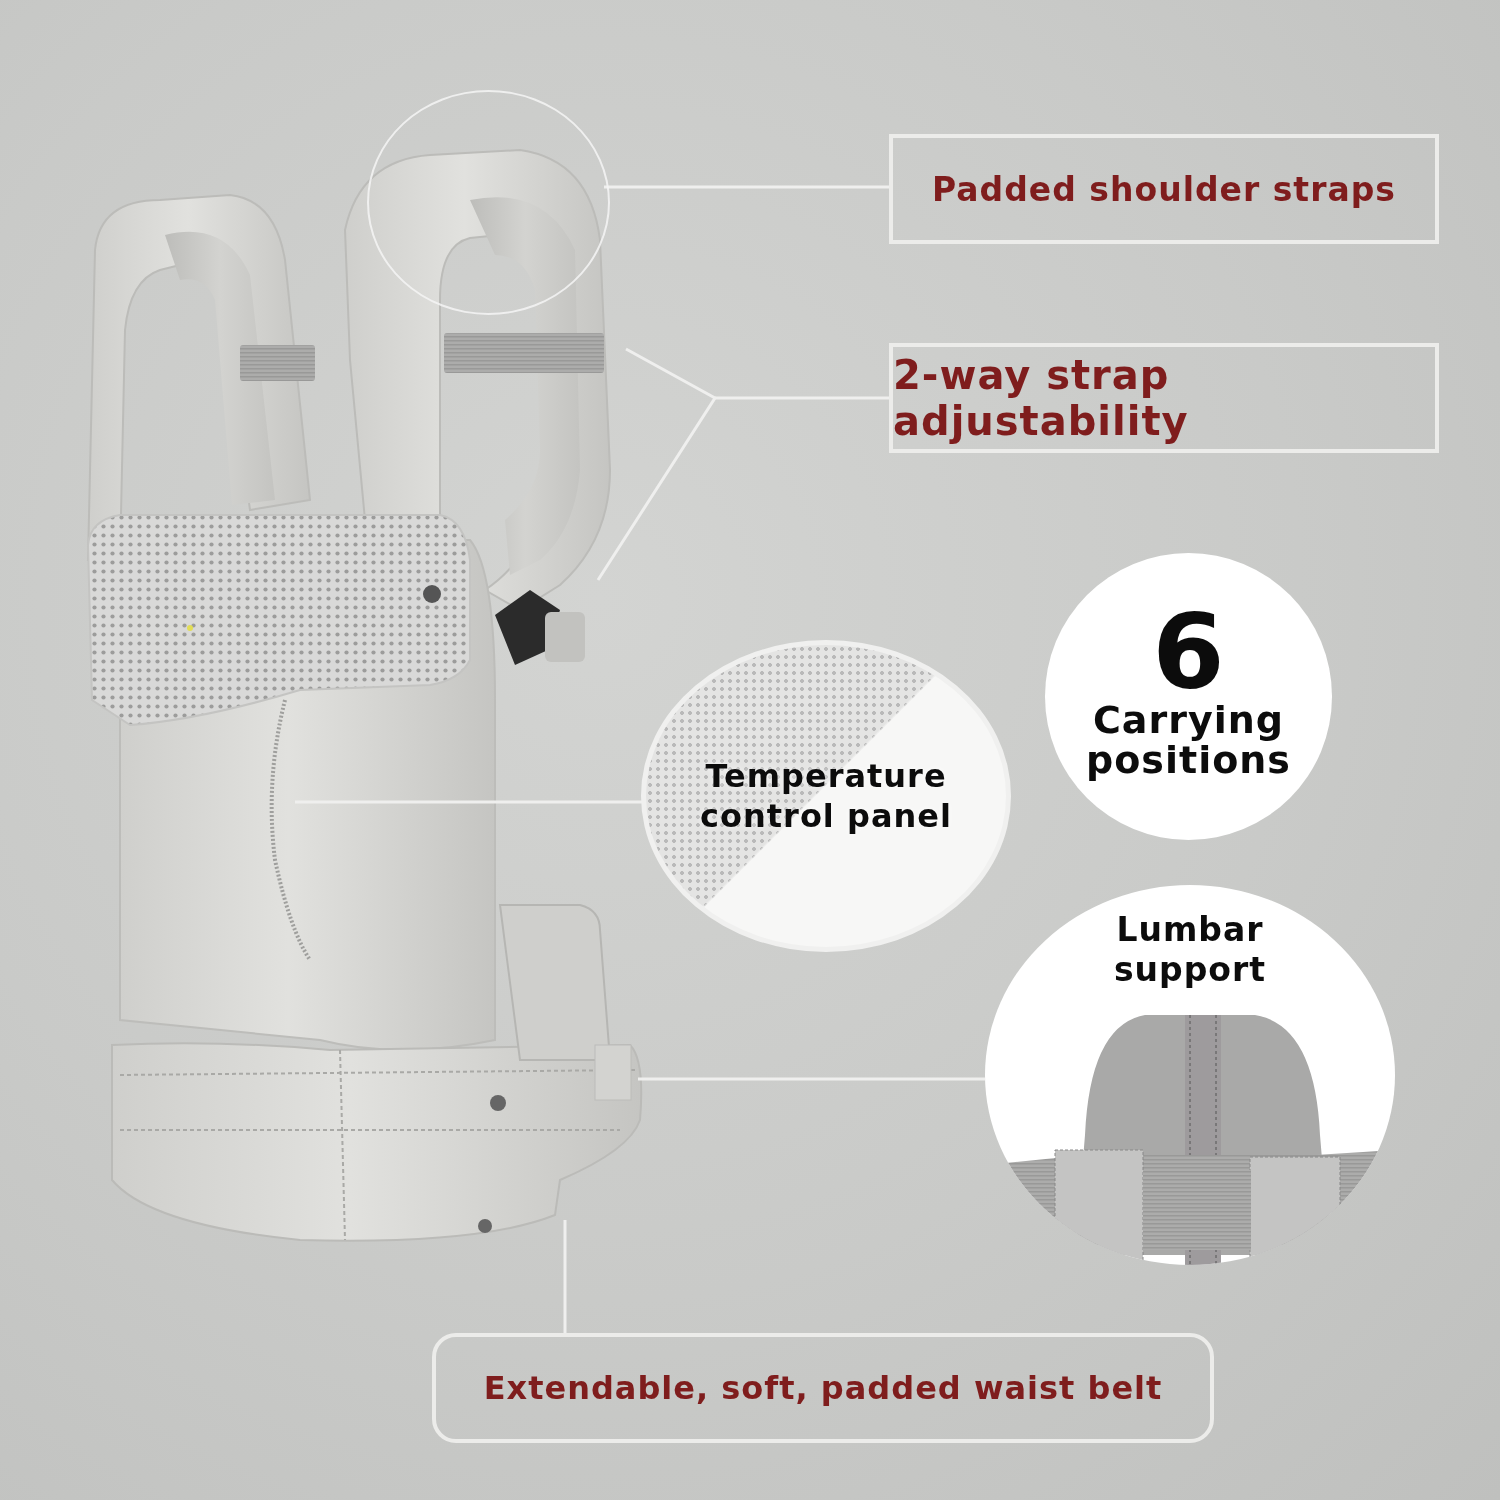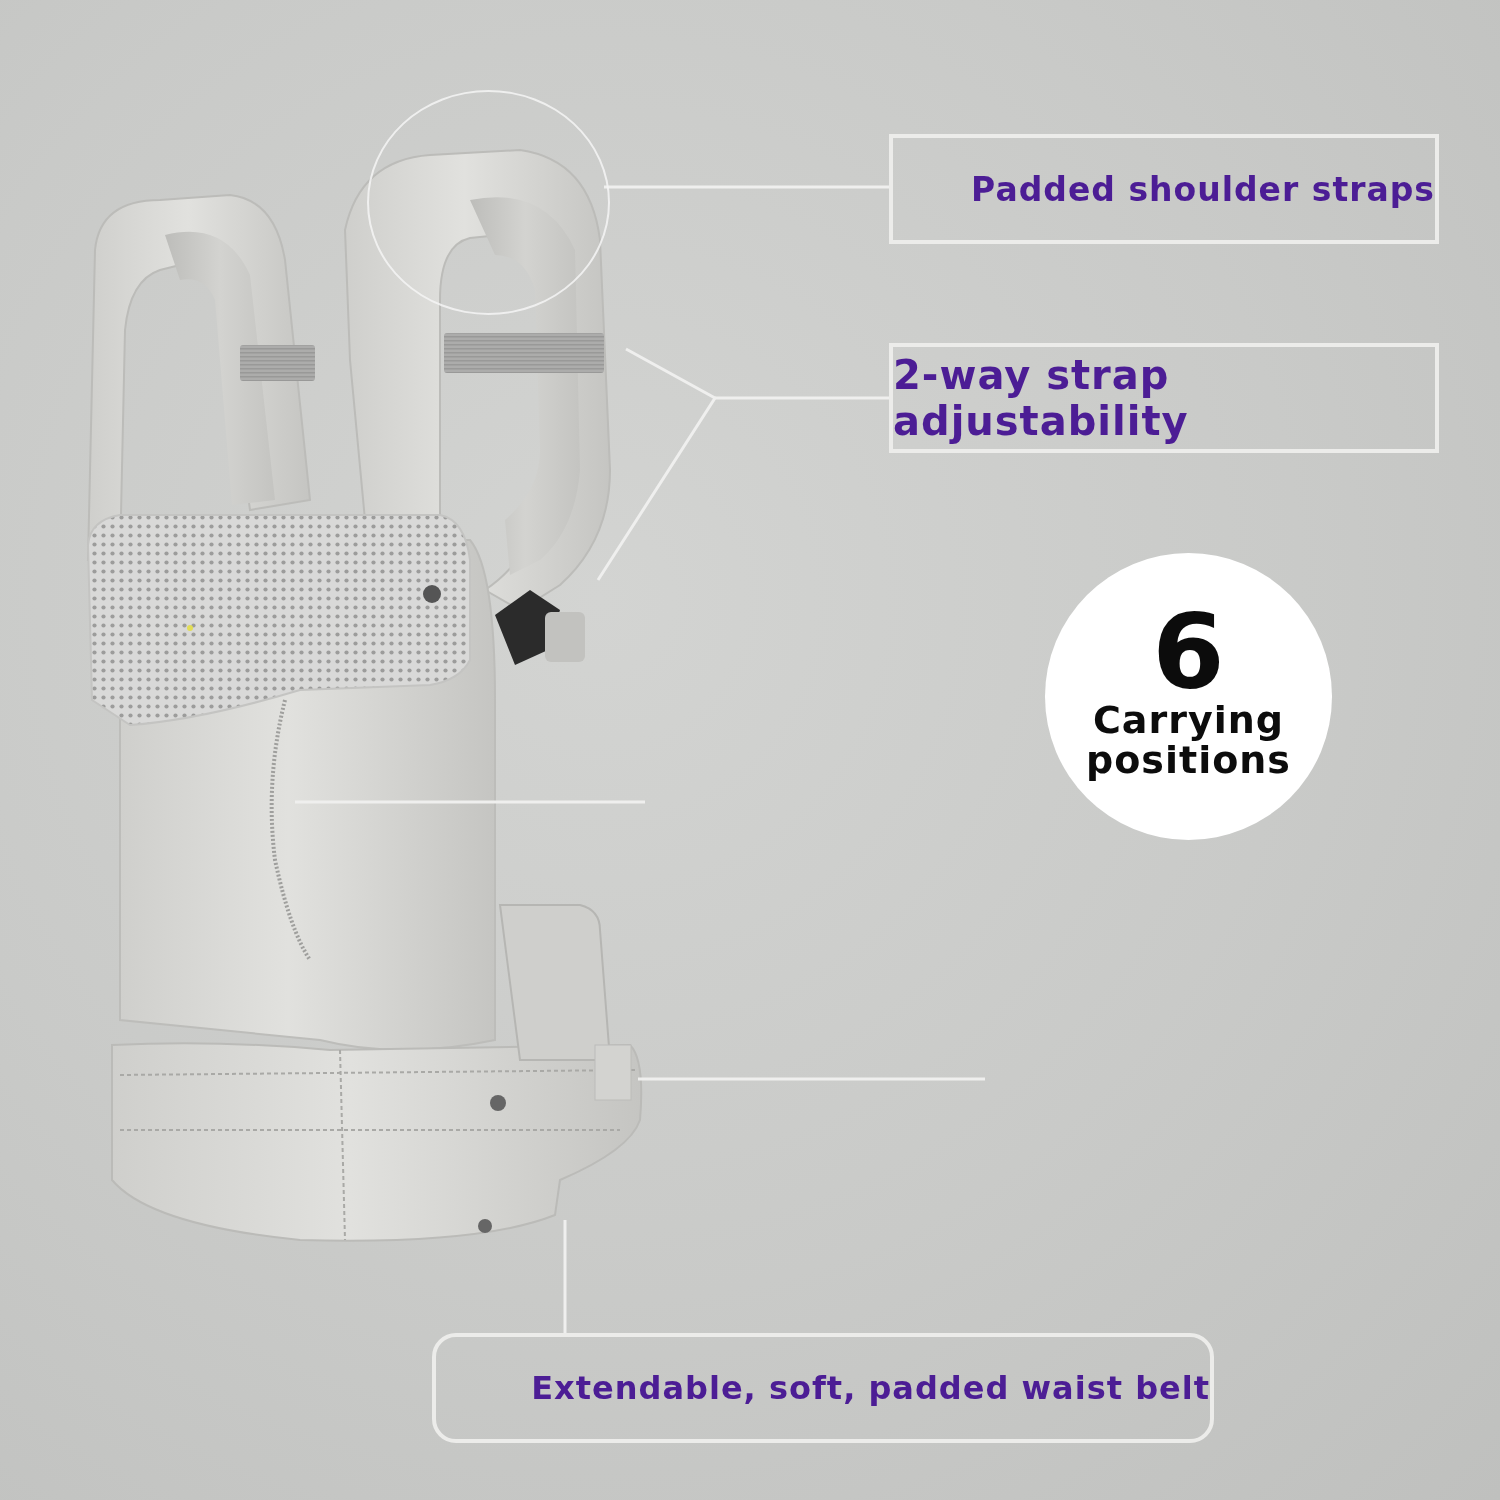--- a/index.html
+++ b/index.html
@@ -9,23 +9,23 @@
     font-family: "DejaVu Sans", "Liberation Sans", sans-serif;
     color: #111;
   }
   .stage { position: absolute; inset: 0; }
   svg.art { position: absolute; left: 0; top: 0; }
 
   .label-box {
     position: absolute;
     border: 4px solid #ececea;
     box-sizing: border-box;
-    display: flex; align-items: center; justify-content: flex-end;
+    display: flex; align-items: center; justify-content: center;
     font-weight: bold; letter-spacing: 1px;
-    color: #4c1d95;
+    color: #7f1d1d;
   }
   #box-shoulder { left: 889px; top: 134px; width: 550px; height: 110px; font-size: 33px; }
   #box-adjust   { left: 889px; top: 343px; width: 550px; height: 110px; font-size: 40px; }
   #box-waist    { left: 432px; top: 1333px; width: 782px; height: 110px; font-size: 32px; border-radius: 24px; }
 
   .circle {
     position: absolute; border-radius: 50%;
     display: flex; flex-direction: column; align-items: center;
     box-sizing: border-box;
     font-weight: bold; color: #0c0c0c; text-align: center;
@@ -148,15 +148,33 @@
   <div class="label-box" id="box-waist">
     <span>Extendable, soft, padded waist belt</span>
   </div>
 
   <div class="circle" id="circle-positions">
     <div class="big">6</div>
     <div class="sm">Carrying</div>
     <div class="sm">positions</div>
   </div>
 
+  <div class="circle" id="circle-temp">
+    <div class="cap">Temperature</div>
+    <div class="cap">control panel</div>
+  </div>
 
+  <div class="circle" id="circle-lumbar">
+    <div class="cap">Lumbar</div>
+    <div class="cap">support</div>
+    <svg width="410" height="300" viewBox="0 0 410 300" style="position:absolute;left:0;top:110px;">
+      <path d="M100,140 Q105,30 160,20 L270,20 Q330,30 335,140 L345,260 L90,260 Z" fill="#a9a9a8"></path>
+      <rect x="200" y="20" width="36" height="260" fill="#9e9b9d"></rect>
+      <line x1="205" y1="20" x2="205" y2="280" stroke="#555" stroke-dasharray="3 3"></line>
+      <line x1="231" y1="20" x2="231" y2="280" stroke="#555" stroke-dasharray="3 3"></line>
+      <path d="M0,170 L100,160 L330,160 L410,155 L410,230 L330,250 L100,250 L0,240 Z" fill="url(#elastic)"></path>
+      <rect x="70" y="155" width="88" height="150" fill="#c4c4c3" stroke="#888" stroke-dasharray="3 2"></rect>
+      <rect x="265" y="162" width="90" height="150" fill="#c4c4c3" stroke="#888" stroke-dasharray="3 2"></rect>
+      <rect x="158" y="175" width="108" height="80" fill="url(#elastic)"></rect>
+    </svg>
+  </div>
 
 </div>
 
 </body></html>

